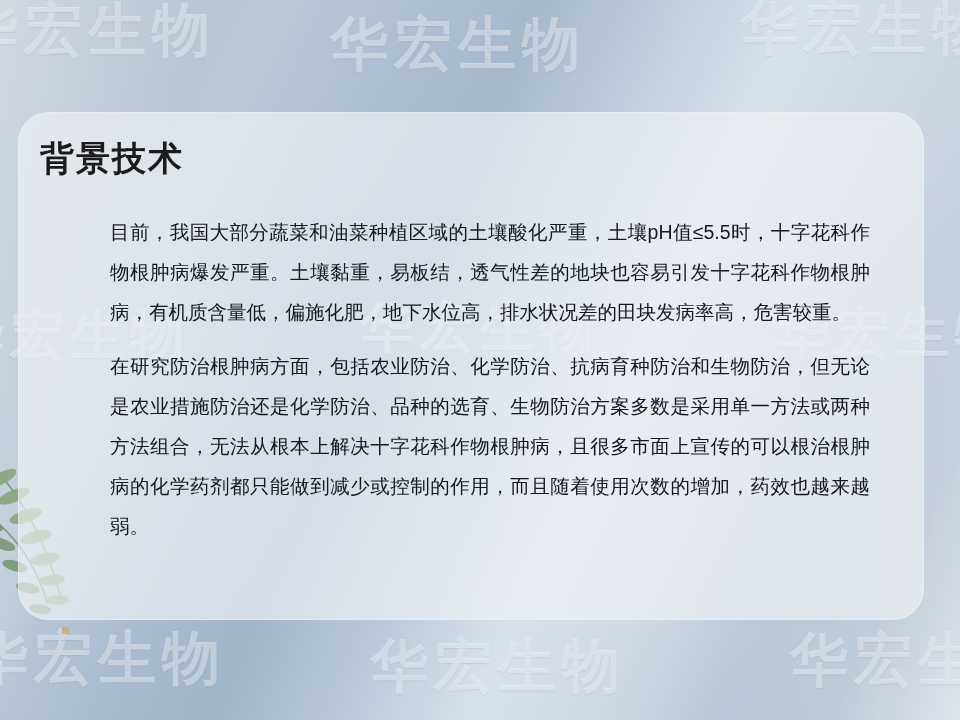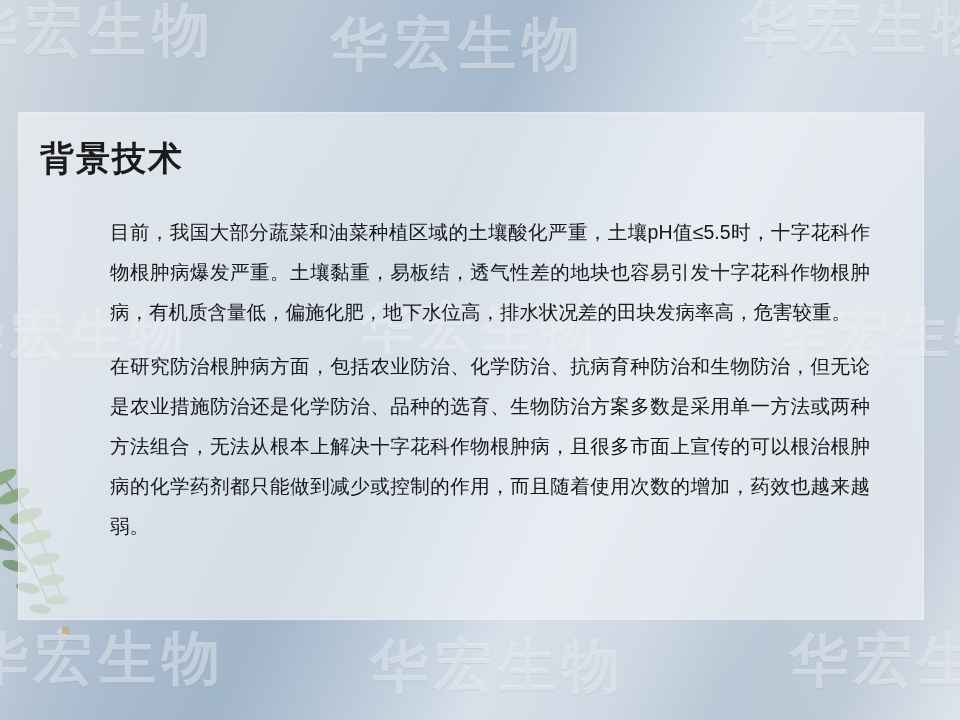--- a/index.html
+++ b/index.html
@@ -64,20 +64,21 @@
 
   
   .card {
     position: absolute;
     left: 18px;
     top: 112px;
     width: 906px;
     height: 508px;
     background: rgba(240,243,246,0.66);
     box-shadow: 0 0 0 1px rgba(255,255,255,0.25) inset;
+    border-radius: 31px;
   }
   .title {
     position: absolute;
     left: 22px;
     top: 24px;
     font-size: 34px;
     font-weight: 700;
     color: #1b1b1b;
     letter-spacing: 2px;
     font-family: "Liberation Sans", sans-serif;

